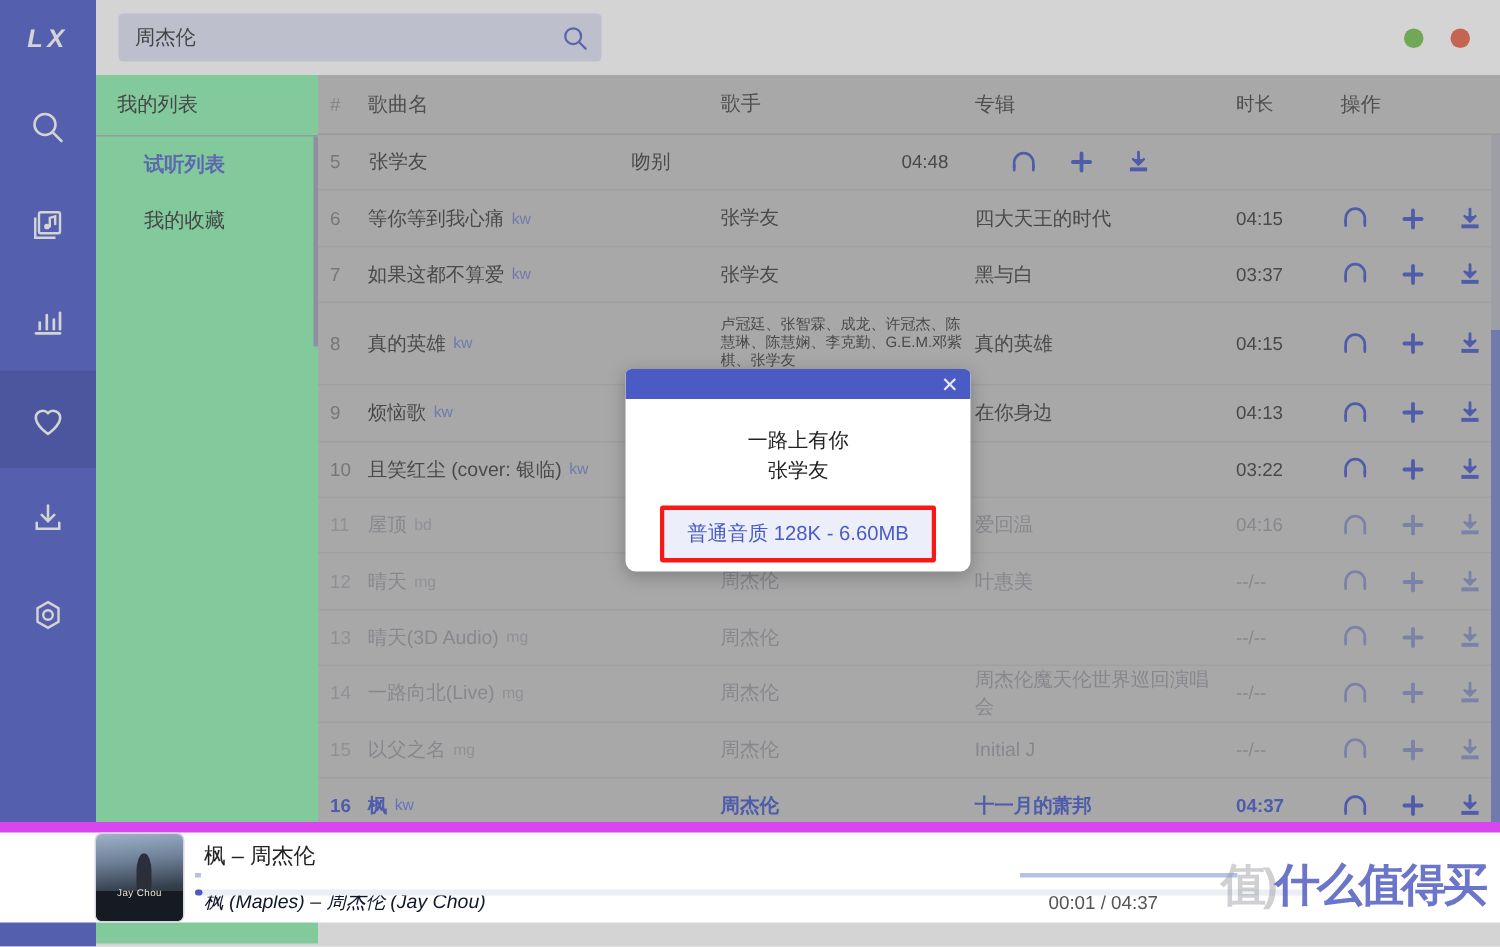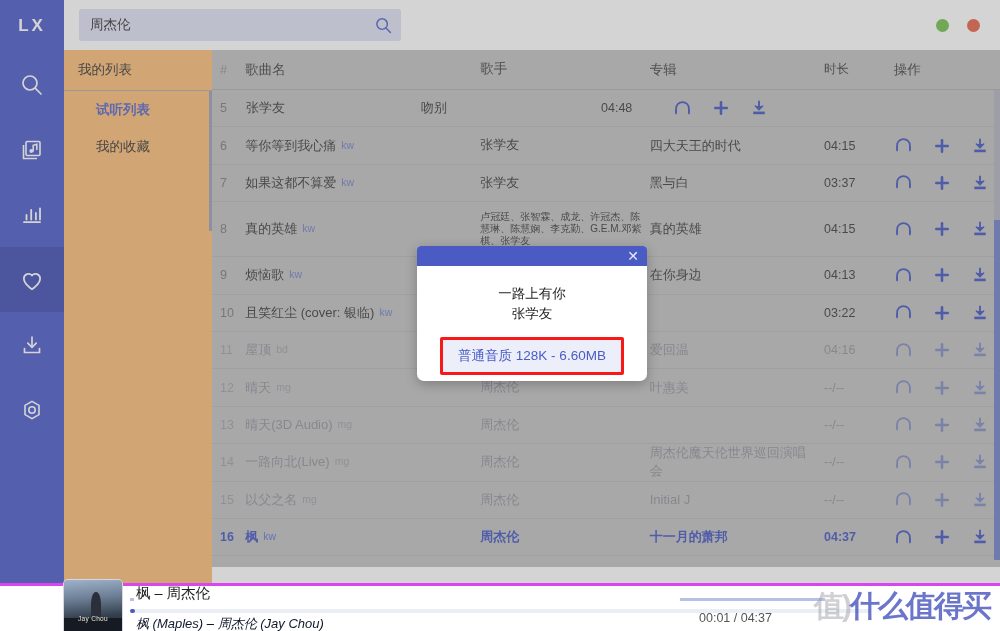--- a/index.html
+++ b/index.html
@@ -7,21 +7,21 @@
     width: 1000px; height: 631px;
     font-family: "Liberation Sans", "DejaVu Sans", sans-serif;
     background: #ffffff; overflow: hidden;
   }
   .app { position: relative; width: 1000px; height: 631px; }
 
   
   .rail {
     position: absolute; left: 0; top: 0; width: 64px; height: 631px;
     background: #4355c7;
-    display: flex; flex-direction: column; align-items: center;
+    display: flex; flex-direction: column; align-items: center; font-style: italic;
   }
   .rail-logo {
     width: 64px; height: 52px; display: flex; align-items: center; justify-content: center;
     color: #ffffff; font-size: 17px; font-weight: bold; letter-spacing: 3px;
   }
   .rail-item {
     width: 64px; height: 65px; display: flex; align-items: center; justify-content: center;
     cursor: pointer;
   }
   .rail-item.active { background: #3646b0; }
@@ -50,21 +50,21 @@
     position: absolute; right: 20px; top: 19px; display: flex; gap: 18px; align-items: center;
   }
   .dot { width: 13px; height: 13px; border-radius: 50%; cursor: pointer; }
 
   
   .body {
     position: absolute; left: 64px; top: 50px; width: 936px; height: 517px;
     background: #bfbfbf; display: flex;
   }
   
-  .plists { width: 148px; height: 579px; background: #fdba74; position: relative; }
+  .plists { width: 148px; height: 579px; background: #86efac; position: relative; }
   .plists-head {
     height: 40px; display: flex; align-items: center; padding-left: 14px;
     font-size: 13.5px; color: #2e2e2e;
   }
   .plists-sep { height: 1px; background: #a8a8a8; }
   .plist-item {
     height: 37px; display: flex; align-items: center; padding-left: 32px;
     font-size: 13.5px; color: #2e2e2e; cursor: pointer;
   }
   .plist-item.active { color: #5062c8; font-weight: bold; }
@@ -132,22 +132,22 @@
     margin: 14px 9px 0; border: 3px solid #f81818; border-radius: 2px;
   }
   .quality-btn {
     display: block; width: 100%; background: #eceefa; border: none;
     font-family: "Liberation Sans", "DejaVu Sans", sans-serif;
     color: #4a5cc4; font-size: 13.5px; padding: 7px 0; cursor: pointer;
   }
 
   
   .player {
-    position: absolute; left: 0; bottom: 0; width: 1000px; height: 48px;
-    background: #ffffff; border-top: 3px solid #d946ef;
+    position: absolute; left: 0; bottom: 16px; width: 1000px; height: 67px;
+    background: #ffffff; border-top: 7px solid #d946ef;
     display: flex; align-items: center;
   }
   .cover {
     margin-left: 64px; width: 58px; height: 58px; border-radius: 4px;
     background: linear-gradient(175deg,#9fb2c9 0%,#6d7f96 32%,#35404d 62%,#1a2029 100%);
     position: relative; overflow: hidden; flex: none;
     box-shadow: 0 0 0 1px #d7d7e2;
   }
   .cover .fig {
     position: absolute; left: 46%; top: 22%; width: 18%; height: 46%;

